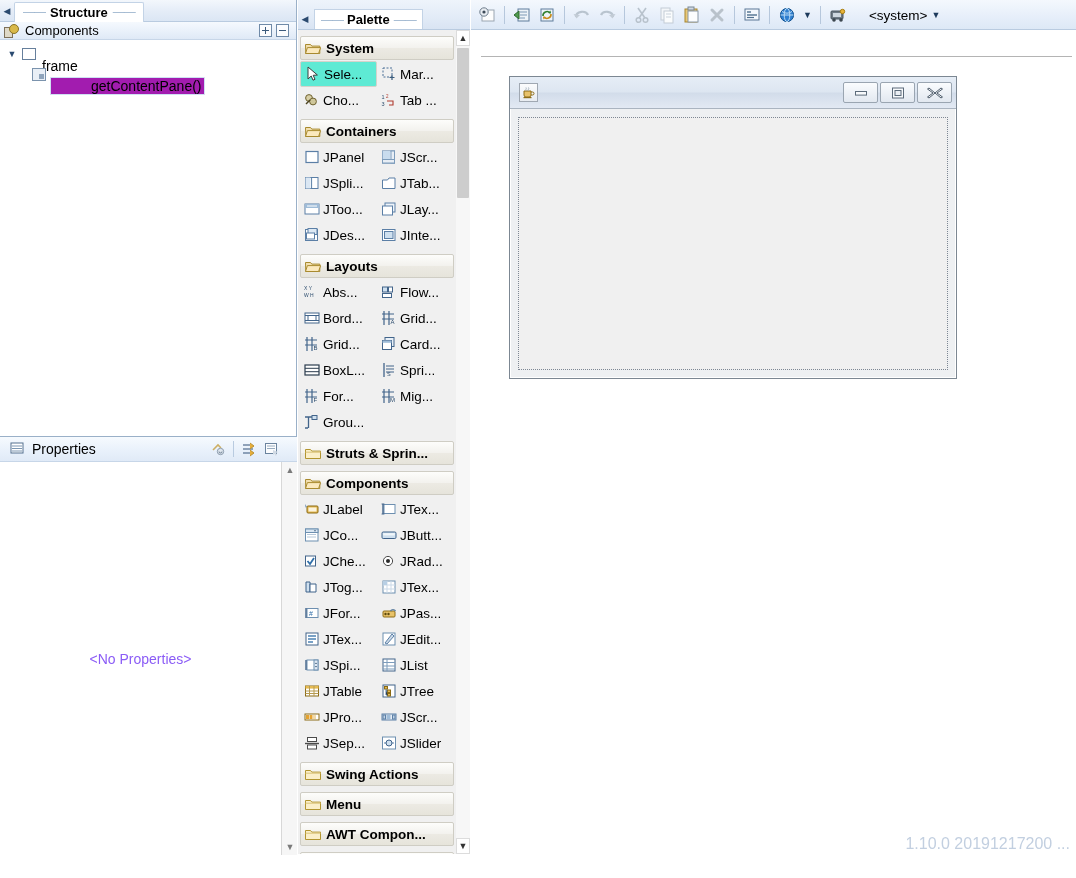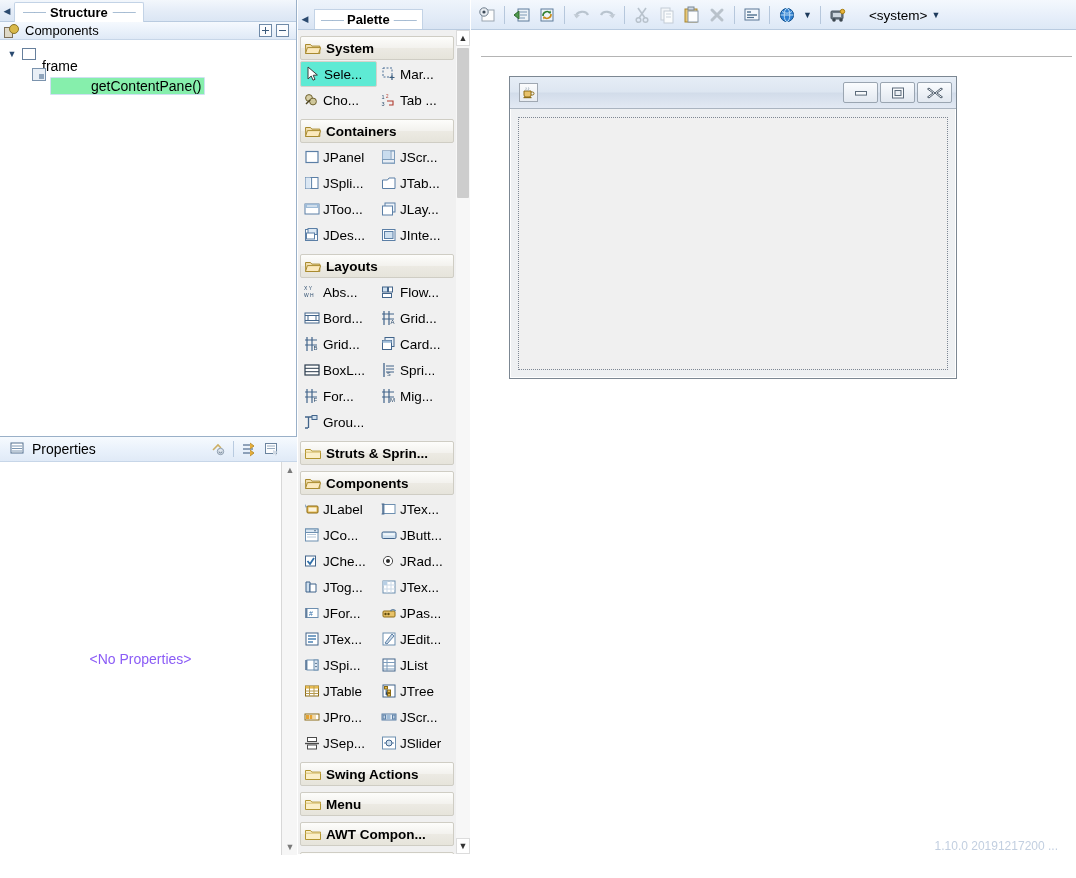--- a/index.html
+++ b/index.html
@@ -86,21 +86,21 @@
     display: flex; align-items: center;
     height: 20px;
     gap: 4px;
     padding-left: 6px;
   }
   .tree-row.indent { padding-left: 32px; }
   .twisty {
     width: 12px; text-align: center; color: #2a4a70; font-size: 9px;
   }
   .node-label { font-size: 14px; color:#000; padding: 0 2px; margin-top: 24px; }
-  .node-label.sel { background: #86efac; border: 1px solid #cfe0f2; border-radius:1px;padding-left:40px; }
+  .node-label.sel { background: #a21caf; border: 1px solid #cfe0f2; border-radius:1px;padding-left:40px; }
 
   .ic-frame {
     width: 14px; height: 12px;
     border: 1px solid #667f9c; background: #fff;
   }
   .ic-pane {
     width: 14px; height: 13px; position: relative;
     border: 1px solid #7b93ad; background: #e9eff6;
   }
   .ic-pane::after {
@@ -294,22 +294,22 @@
     border-radius: 2px;
     display:flex;align-items:center;justify-content:center;
   }
   #content-pane {
     position: absolute; left: 8px; top: 40px; right: 8px; bottom: 8px;
     background: #f0f0f0;
     border: 1px dotted #7d8794;
   }
   #version-text {
     position: absolute;
-    right: 18px; bottom: 1px;
-    font-size: 12px;
+    right: 6px; bottom: 1px;
+    font-size: 16px;
     color: #c2cfe0;
     white-space: nowrap;
   }
 
   
   #bottom-bar {
     position: absolute; left: 0; bottom: 0;
     width: 1076px; height: 24px;
     background: linear-gradient(to bottom, #e8eff8 0%, #dde6f3 60%, #d3dded 100%);
     border-top: 1px solid #9ab0c8;

